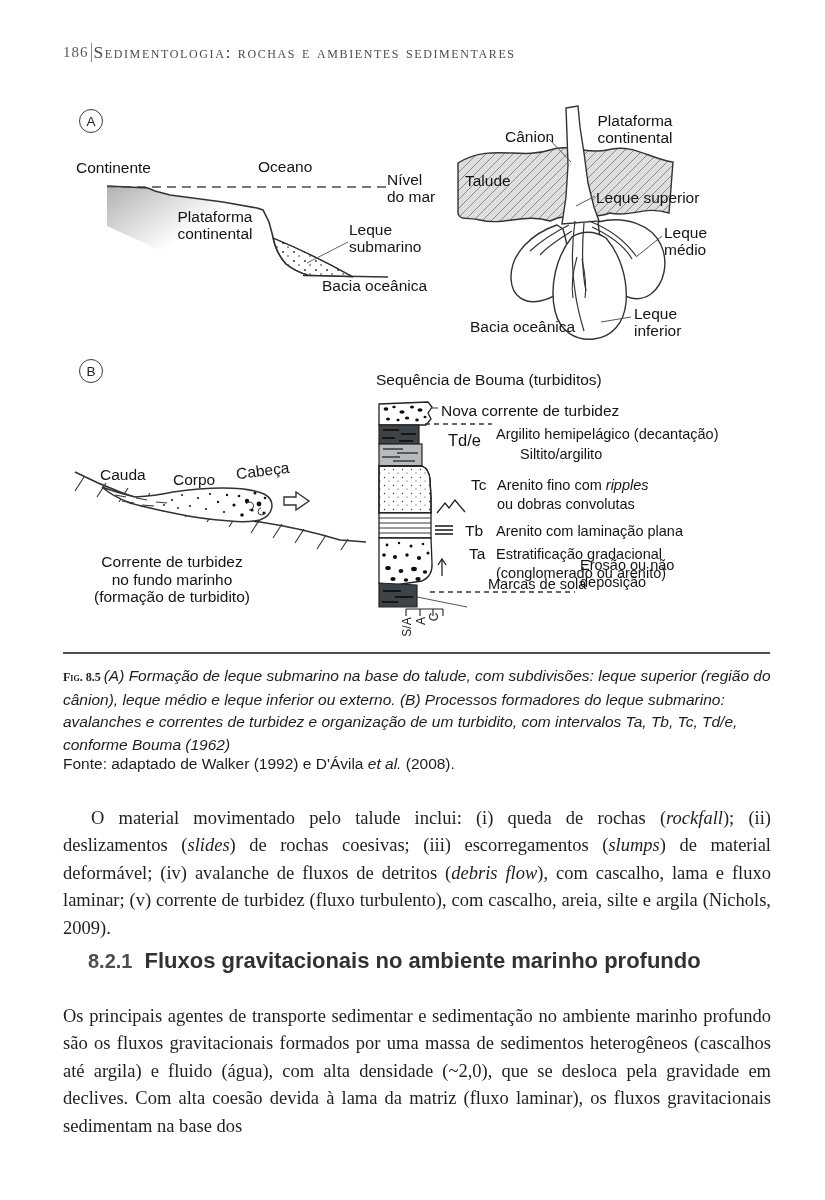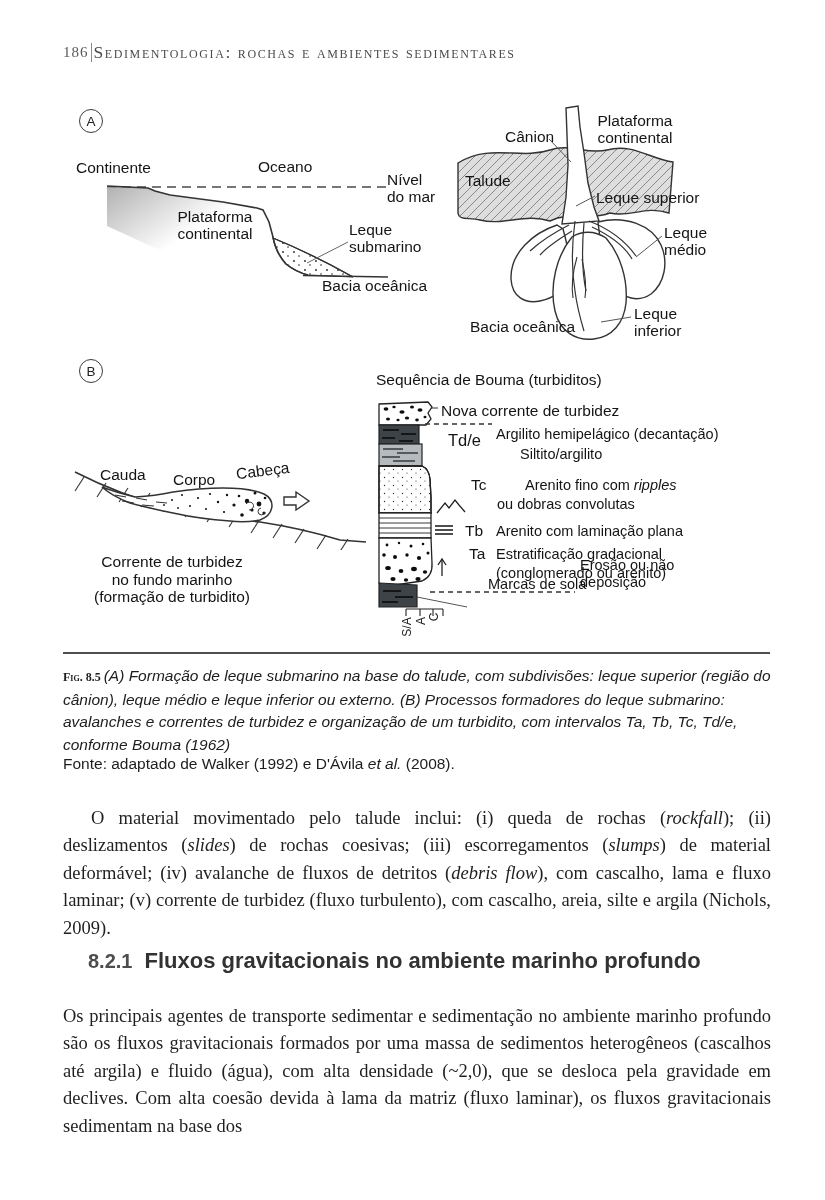--- a/index.html
+++ b/index.html
@@ -304,21 +304,21 @@
         <line x1="70" y1="214" x2="70" y2="221"></line>
     </g>
   </svg>
 
   <div class="lbl big" style="left:376px;top:371px;">Sequência de Bouma (turbiditos)</div>
   <div class="lbl big" style="left:441px;top:402px;">Nova corrente de turbidez</div>
   <div class="lbl big" style="left:448px;top:432px;font-size:16.5px;">Td/e</div>
   <div class="lbl" style="left:496px;top:426px;">Argilito hemipelágico (decantação)</div>
   <div class="lbl" style="left:520px;top:446px;">Siltito/argilito</div>
   <div class="lbl big" style="left:471px;top:476px;">Tc</div>
-  <div class="lbl" style="left:497px;top:477px;margin-left:28px;"><span>Arenito fino com </span><span class="it">ripples</span></div>
+  <div class="lbl" style="left:497px;top:477px;"><span>Arenito fino com </span><span class="it">ripples</span></div>
   <div class="lbl" style="left:497px;top:496px;">ou dobras convolutas</div>
   <div class="lbl big" style="left:465px;top:522px;">Tb</div>
   <div class="lbl" style="left:496px;top:523px;">Arenito com laminação plana</div>
   <div class="lbl big" style="left:469px;top:545px;">Ta</div>
   <div class="lbl" style="left:496px;top:546px;">Estratificação gradacional</div>
   <div class="lbl" style="left:496px;top:565px;">(conglomerado ou arenito)</div>
   <div class="lbl" style="left:580px;top:557px;">Erosão ou não
 deposição</div>
   <div class="lbl" style="left:468px;top:576px;margin-left:20px;">Marcas de sola</div>
   <div class="rot" style="left:392px;top:621px;">S/A</div>

